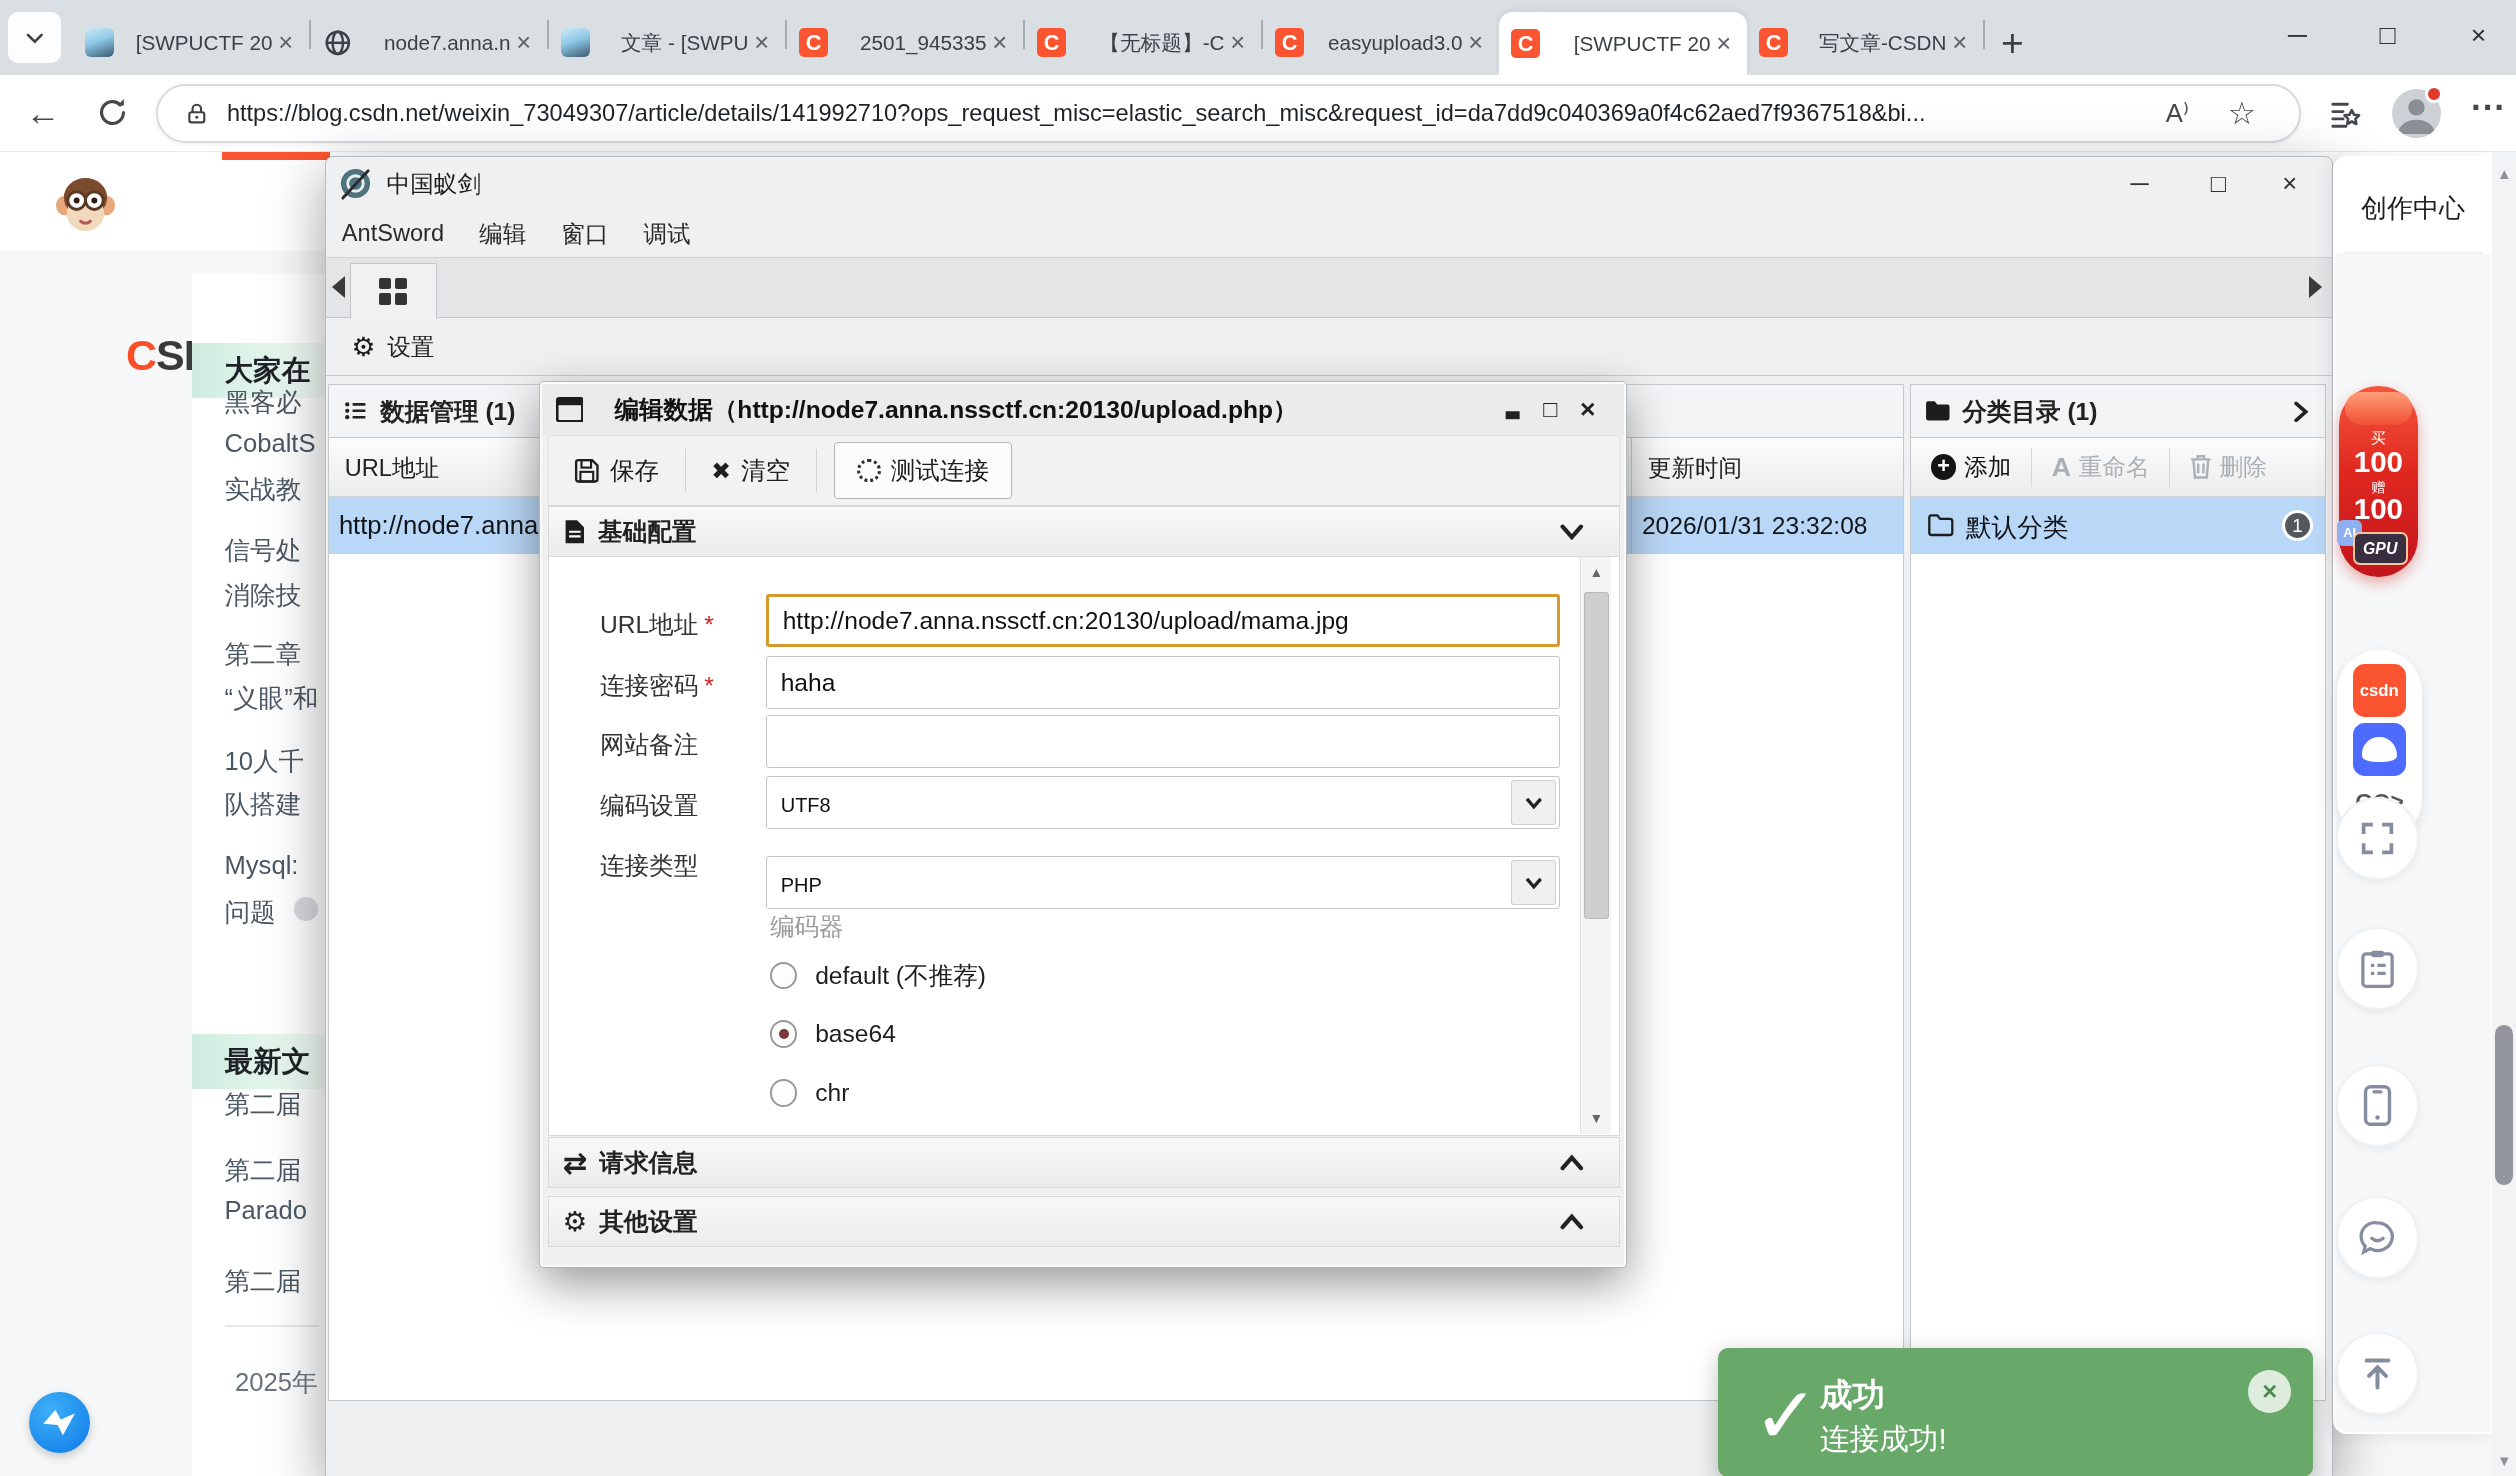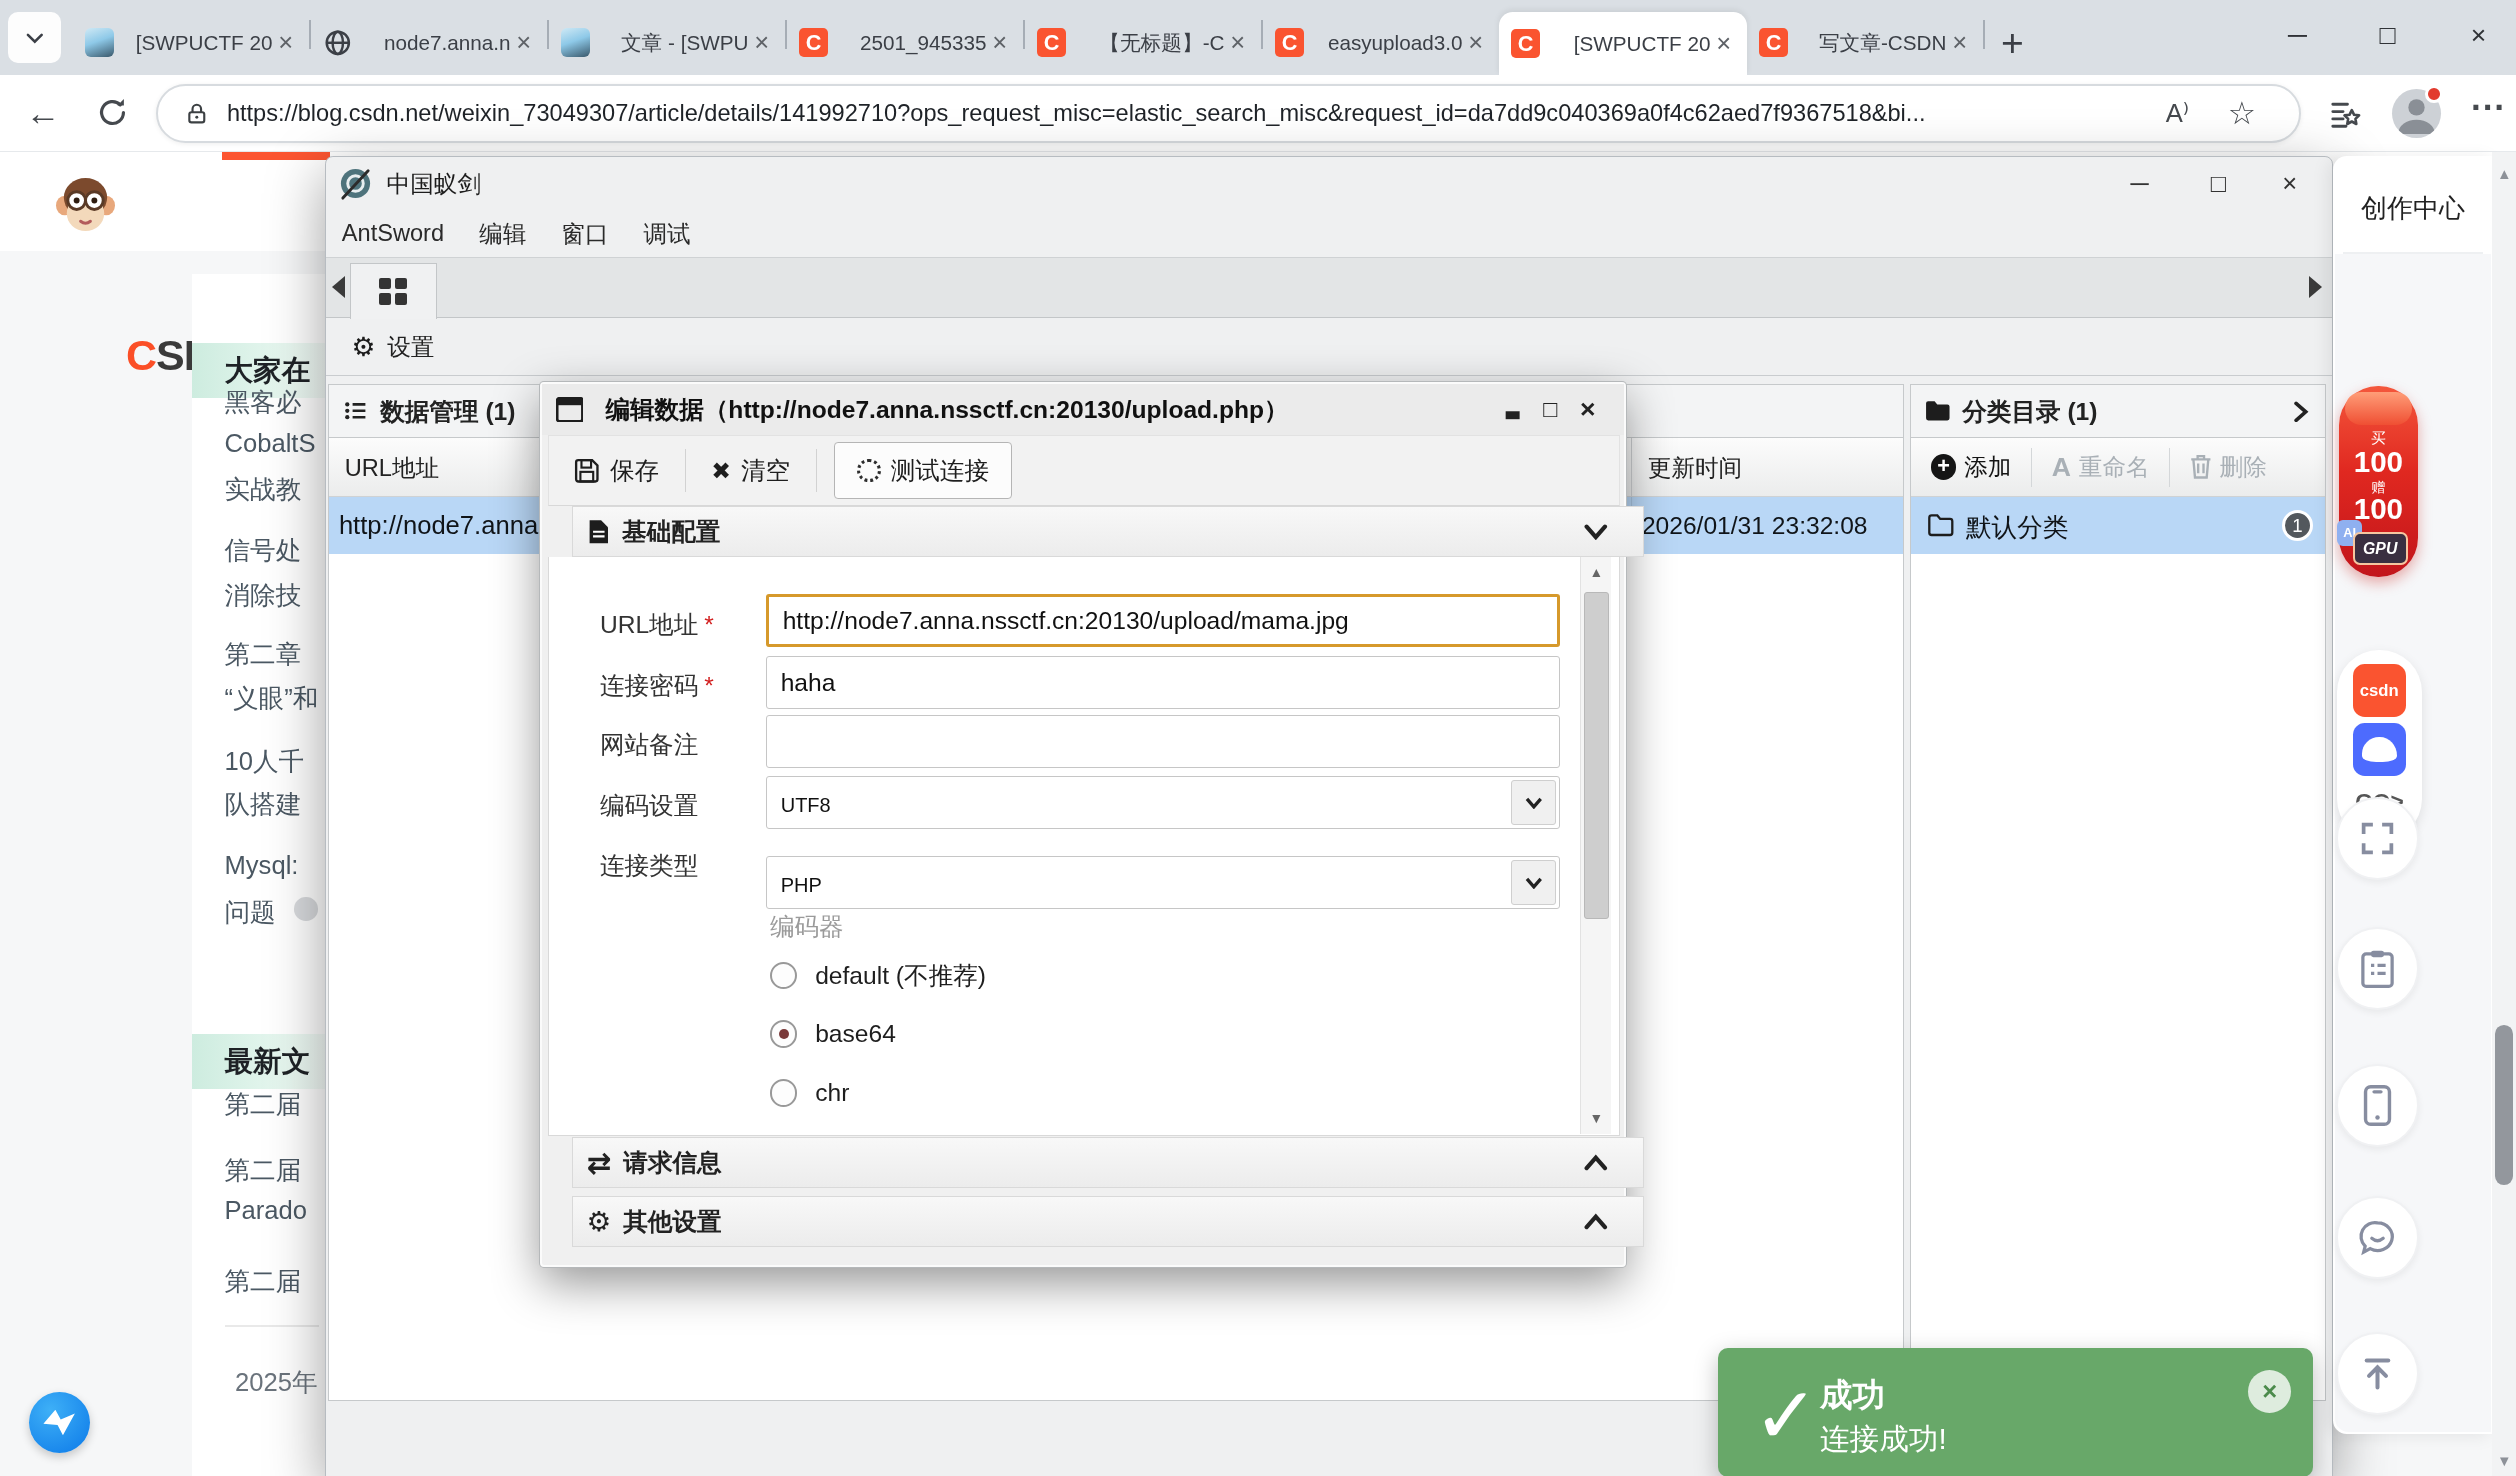--- a/index.html
+++ b/index.html
@@ -91,29 +91,29 @@
   .p-row { position:absolute; left:0; top:112px; width:100%; height:57px; background:#b9d7f6; }
   .p-rowcell { position:absolute; top:0; height:57px; display:flex; align-items:center; font-size:25.6px; color:#101418; padding-left:9.9px; white-space:nowrap; overflow:hidden; }
   .cat-tools { position:absolute; left:0; top:53px; width:100%; height:59px; background:linear-gradient(180deg,#fcfcfc,#ebecec); border-bottom:1px solid #cfd2d4; display:flex; align-items:center; }
   .cat-btn { display:flex; align-items:center; gap:7.9px; font-size:23.6px; padding:0 19.7px; height:39px; }
   .cat-sep { width:1px; height:39px; background:#d4d7d9; }
   .plus-circ { width:25.6px; height:25.6px; border-radius:50%; background:#151515; color:#fff; font-size:21.7px; font-weight:bold; line-height:24.6px; text-align:center; }
   .badge { position:absolute; right:11.8px; top:12.8px; width:31.5px; height:31.5px; border-radius:50%; background:#53585d; border:3px solid #fff; color:#fff; font-size:18.7px; text-align:center; line-height:26.6px; }
 
   
   .dialog { position:absolute; left:540px; top:382px; width:1086px; height:885px; background:#f0f0f0; border:2px solid #fbfbfb; border-radius:3.9px; box-shadow:0 0 0 1px #b5b8ba,0 15.8px 47px rgba(0,0,0,.42); }
-  .dlg-title { position:absolute; left:0; top:0; width:100%; height:51px; background:#ebebeb; display:flex; align-items:center; gap:22px; padding-left:13.8px; }
+  .dlg-title { position:absolute; left:0; top:0; width:100%; height:51px; background:#ebebeb; display:flex; align-items:center; gap:31px; padding-left:13.8px; }
   .dlg-title .txt { font-size:24.6px; font-weight:bold; color:#111; white-space:nowrap; }
   .dlg-ctl { position:absolute; top:9.9px; width:33px; height:31.5px; text-align:center; line-height:31.5px; font-size:23.6px; color:#222; font-weight:bold; }
   .dlg-toolbar { position:absolute; left:5.9px; top:51px; width:1072px; height:71px; background:#f2f2f2; border:1px solid #e2e2e2; border-bottom:1px solid #d8d8d8; display:flex; align-items:center; }
   .tb-item { display:flex; align-items:center; gap:9.9px; font-size:24.6px; color:#1e1e1e; padding:0 25.6px; }
   .tb-sep { width:1px; height:43px; background:#d2d2d2; }
   .tb-btn { display:flex; align-items:center; gap:9.9px; font-size:24.6px; color:#1e1e1e; border:1px solid #b5b5b5; background:#fcfcfc; border-radius:3.9px; height:57px; padding:0 21.7px; margin-left:17.7px; }
   .spinner { width:23.6px; height:23.6px; border:3.9px dotted #2e2e2e; border-radius:50%; }
-  .sec-bar { position:absolute; left:5.9px; width:1072px; height:51px; background:linear-gradient(180deg,#f8f8f8,#ececec); border:1px solid #d9d9d9; display:flex; align-items:center; gap:11.8px; padding-left:13.8px; font-size:24.6px; font-weight:bold; color:#222;margin-left:24px; }
+  .sec-bar { position:absolute; left:5.9px; width:1072px; height:51px; background:linear-gradient(180deg,#f8f8f8,#ececec); border:1px solid #d9d9d9; display:flex; align-items:center; gap:11.8px; padding-left:13.8px; font-size:24.6px; font-weight:bold; color:#222; }
   .sec-chev { position:absolute; right:35px; top:15.8px; }
   .dlg-form { position:absolute; left:5.9px; top:173px; width:1072px; height:579px; background:#fff; border:1px solid #d9d9d9; border-top:none; }
   .f-label { position:absolute; left:51px; font-size:24.6px; color:#333; }
   .req { color:#d21f1f; margin-left:5.9px; }
   .f-input { position:absolute; left:217px; width:794px; height:53px; border:1px solid #c6c6c6; border-radius:3px; font-size:24.6px; padding:0 13.8px; color:#111; font-family:inherit; background:#fff; }
   .f-input.focus { border:3px solid #d6992b; }
   .f-select { position:absolute; left:217px; width:794px; height:53px; border:1px solid #c6c6c6; border-radius:3px; background:#fff; }
   .f-select .val { position:absolute; left:13.8px; top:17px; font-size:20px; color:#111; }
   .f-select .btn { position:absolute; right:3px; top:3px; width:45px; height:45px; background:#f0f0f0; border:1px solid #cfcfcf; border-radius:3px; display:flex; align-items:center; justify-content:center; }
   .f-gray { position:absolute; left:221px; font-size:24.6px; color:#9a9a9a; }

